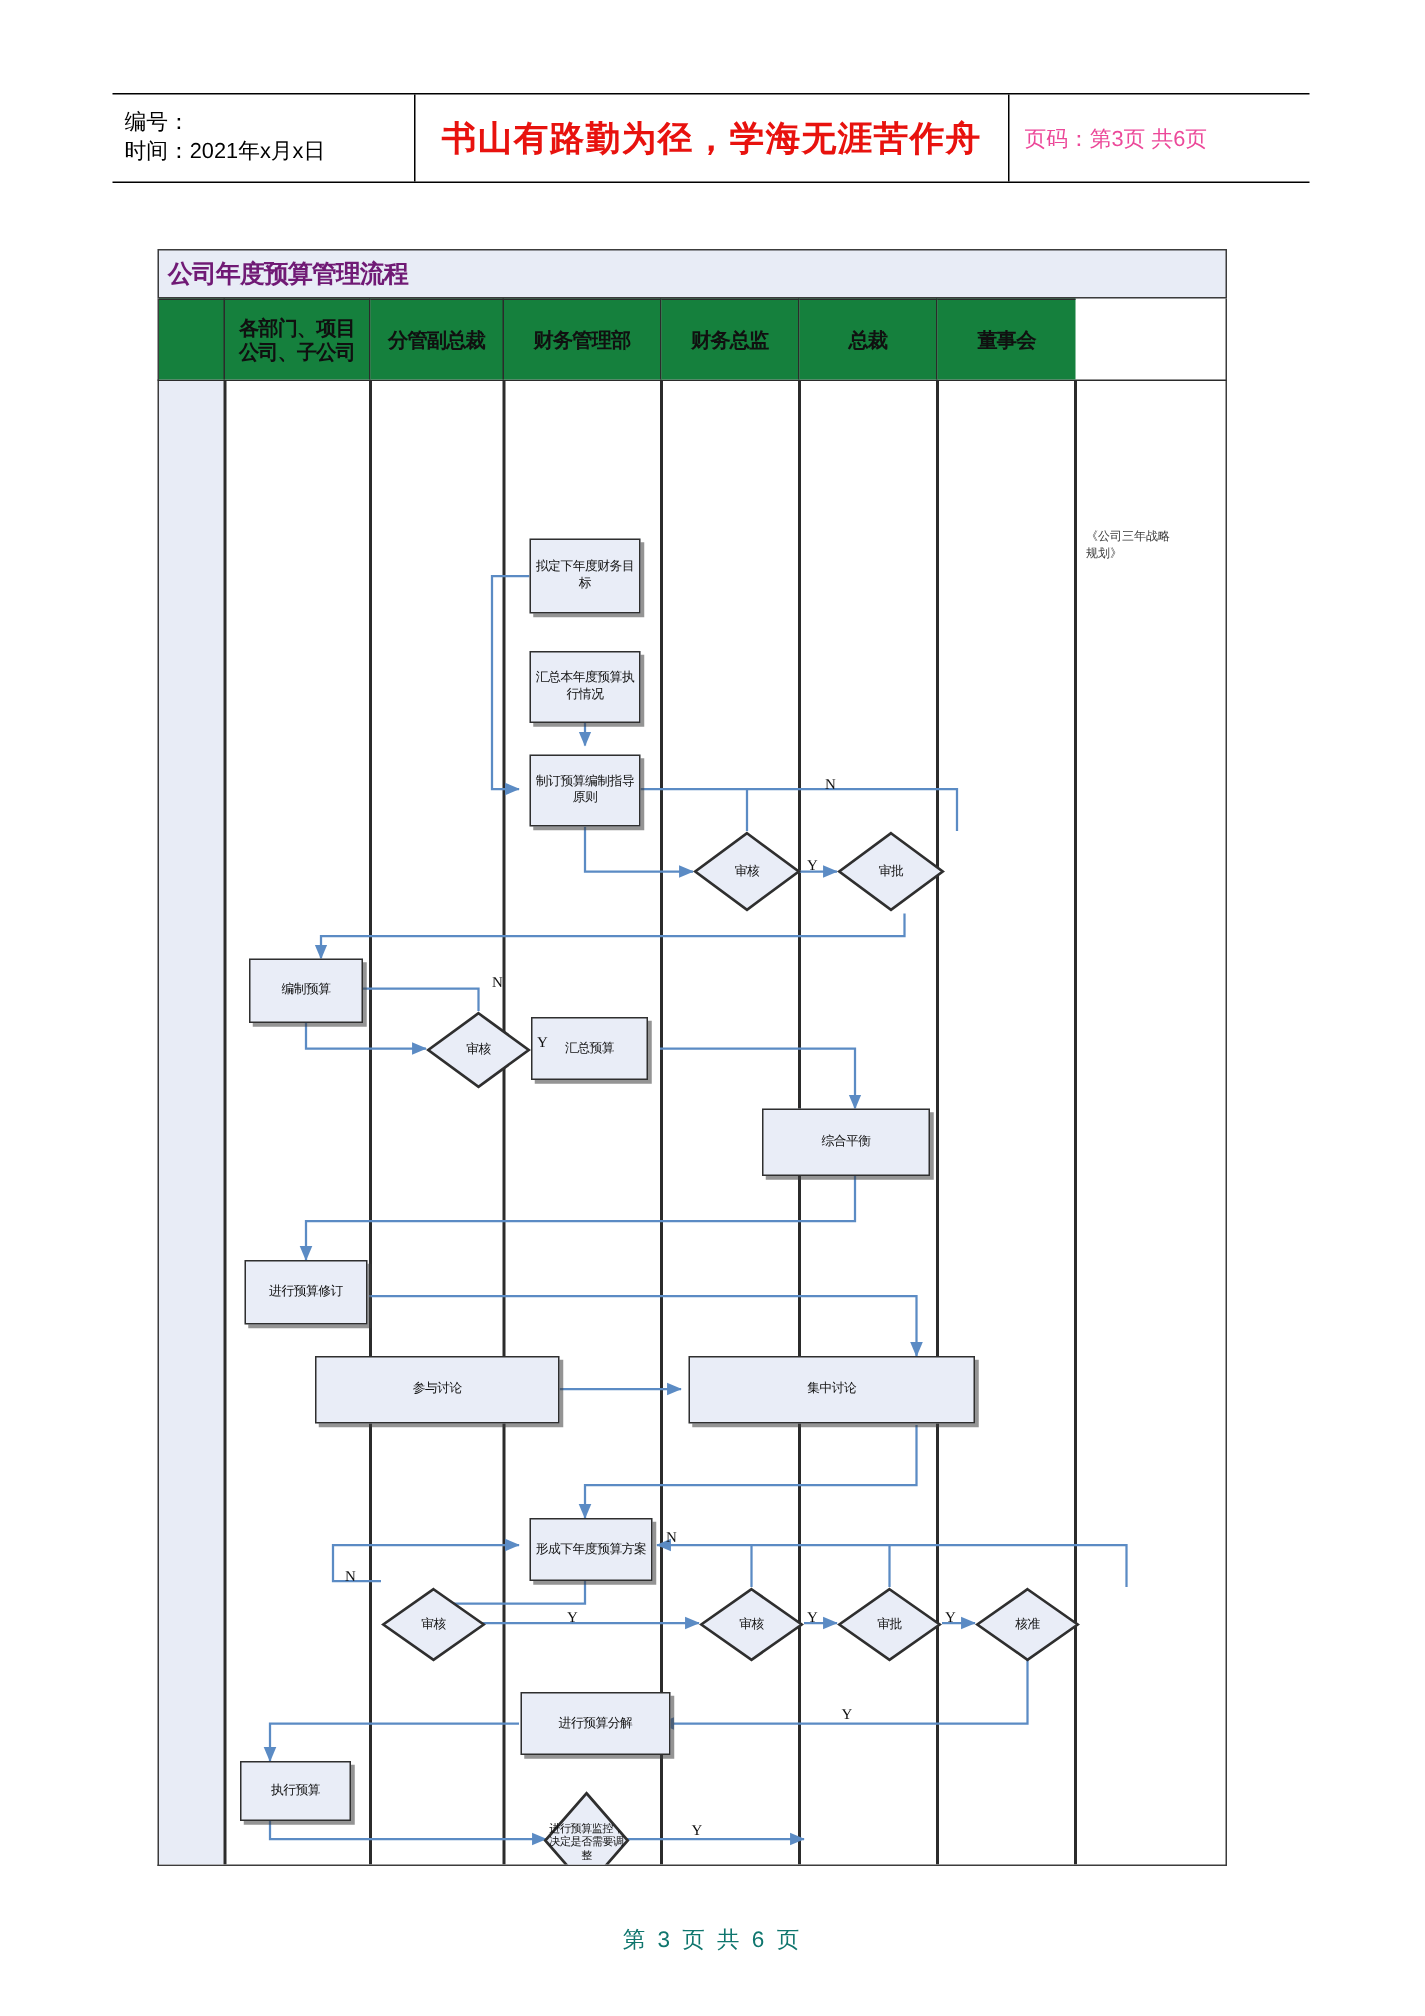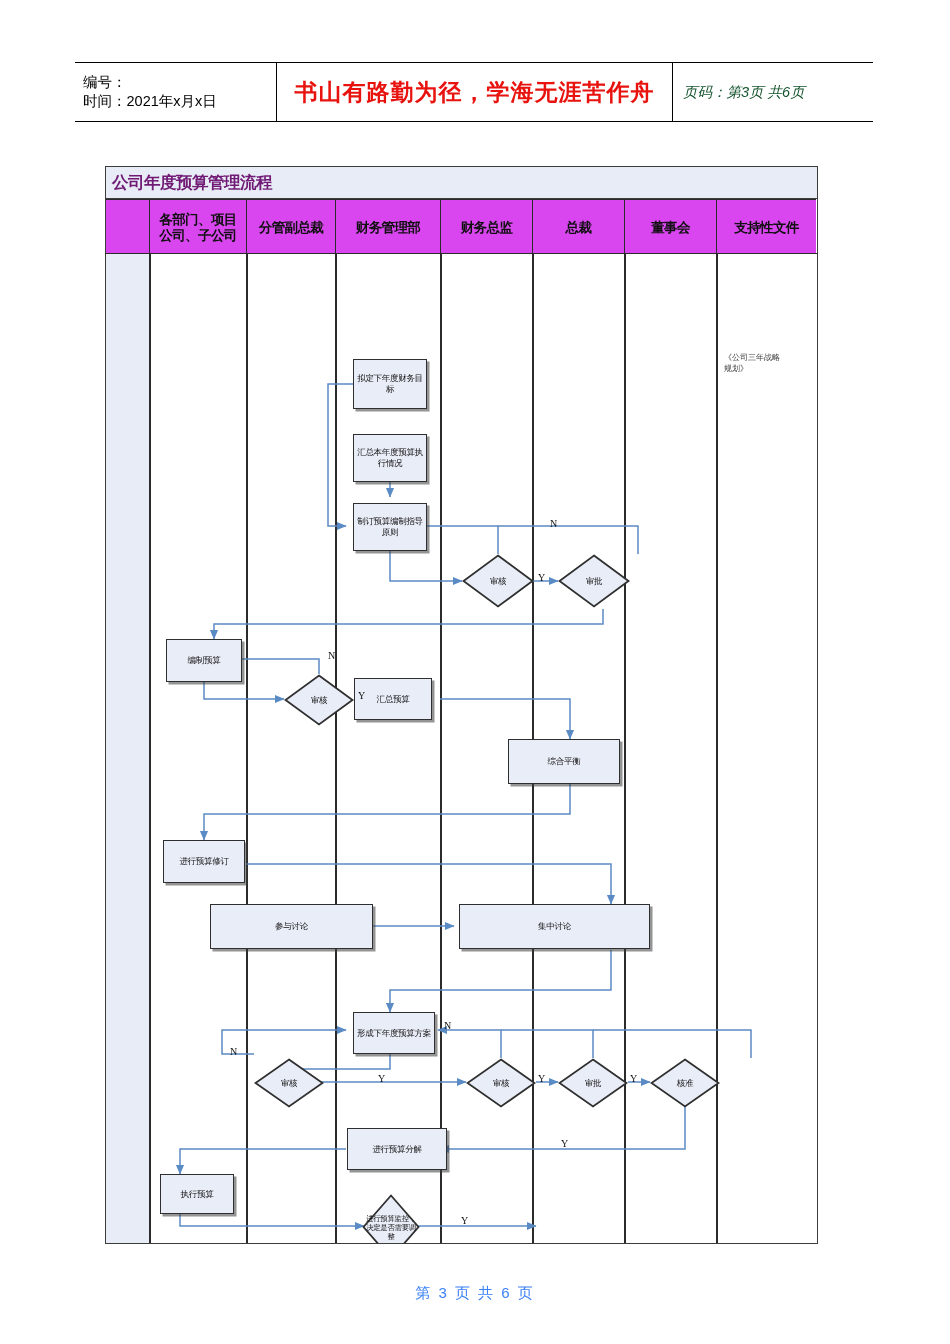--- a/index.html
+++ b/index.html
@@ -17,21 +17,21 @@
   }
   #doc-header .cell{display:flex;align-items:center;box-sizing:border-box;}
   #hdr-left{width:202px;border-right:1.6px solid #000;padding-left:8px;}
   #hdr-left .line{font-size:14.5px;color:#000;line-height:19px;white-space:nowrap;}
   #hdr-mid{flex:1;border-right:1.6px solid #000;justify-content:center;}
   #hdr-mid .motto{
     color:#e8120e;font-size:23px;font-weight:bold;letter-spacing:1px;
     font-family:"DejaVu Serif","Liberation Serif",serif;
   }
   #hdr-right{width:200px;padding-left:10px;}
-  #hdr-right .pg{font-size:14.5px;color:#14532d;white-space:nowrap;font-style:italic;}
+  #hdr-right .pg{font-size:14.5px;color:#ec4899;white-space:nowrap;}
 
   
   #flow{
     position:absolute;left:105px;top:166px;width:713px;height:1078px;
   }
   #flow-title{
     position:absolute;left:0;top:0;width:713px;height:33px;
     background:#e8ecf6;border:1.4px solid #3c3c3c;box-sizing:border-box;
     display:flex;align-items:center;padding-left:6px;
   }
@@ -40,21 +40,21 @@
     font-family:"DejaVu Sans","Liberation Sans",sans-serif;
     letter-spacing:-0.5px;
   }
   #lane-head{
     position:absolute;left:0;top:33px;width:713px;height:55px;
     display:flex;box-sizing:border-box;
     border-left:1.4px solid #3c3c3c;border-right:1.4px solid #3c3c3c;
     border-bottom:1.6px solid #2b2b2b;
   }
   #lane-head .hcell{
-    background:#d946ef;box-sizing:border-box;
+    background:#15803d;box-sizing:border-box;
     display:flex;align-items:center;justify-content:center;text-align:center;
     border-right:1.6px solid #2b2b2b;border-top:1.6px solid #2b2b2b;
     font-size:13.5px;font-weight:bold;color:#101010;line-height:16px;
     font-family:"DejaVu Sans","Liberation Sans",sans-serif;
     letter-spacing:-0.6px;
   }
   #lane-head .hcell.narrow{border-right:1.6px solid #2b2b2b;}
   #lane-head .hcell:last-child{border-right:none;}
 
   
@@ -97,21 +97,21 @@
   }
   .elabel{
     position:absolute;font-size:10px;color:#111;
     font-family:"Liberation Serif","DejaVu Serif",serif;
   }
 
   
   #doc-footer{
     position:absolute;left:0;top:1284px;width:950px;text-align:center;
   }
-  #doc-footer span{font-size:15px;color:#3b82f6;letter-spacing:2px;}
+  #doc-footer span{font-size:15px;color:#0f766e;letter-spacing:2px;}
 </style>
 </head>
 <body>
 
 <div id="doc-header">
   <div class="cell" id="hdr-left">
     <div>
       <div class="line">编号：</div>
       <div class="line">时间：2021年x月x日</div>
     </div>
@@ -136,21 +136,20 @@
       <div>
         <div>各部门、项目</div>
         <div>公司、子公司</div>
       </div>
     </div>
     <div class="hcell" style="width:89px;">分管副总裁</div>
     <div class="hcell" style="width:105px;">财务管理部</div>
     <div class="hcell" style="width:92px;">财务总监</div>
     <div class="hcell" style="width:92px;">总裁</div>
     <div class="hcell" style="width:92px;">董事会</div>
-    <div class="hcell" style="width:99px;">支持性文件</div>
   </div>
 
   <div id="lane-body">
 
     <div class="lane-fill" style="left:0;width:43px;"></div>
 
     <div class="lane-div" style="left:43px;"></div>
     <div class="lane-div" style="left:140px;"></div>
     <div class="lane-div" style="left:229px;"></div>
     <div class="lane-div" style="left:334px;"></div>

